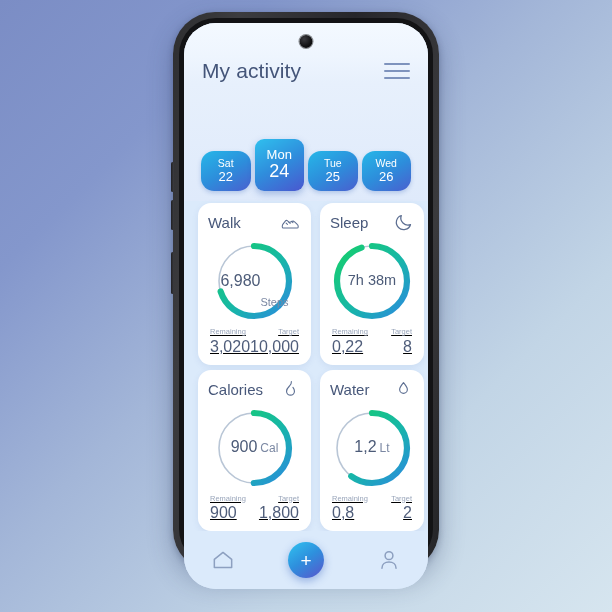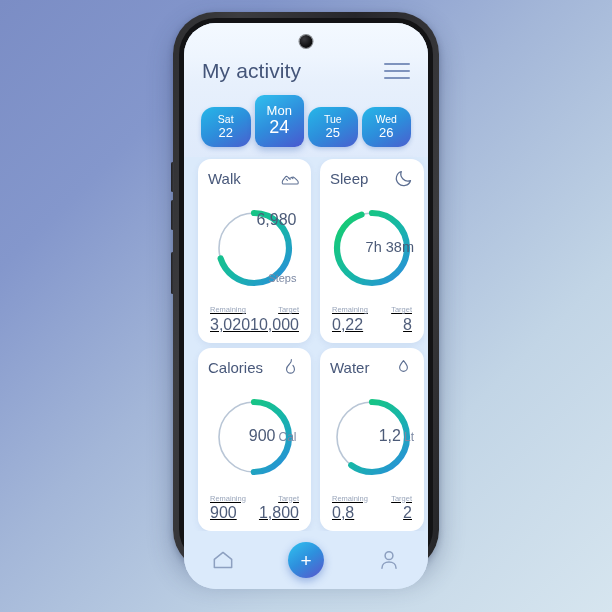--- a/index.html
+++ b/index.html
@@ -132,20 +132,21 @@
     box-shadow: 0 2px 4px rgba(45,90,180,0.25);
     cursor: pointer;
   }
   .day-chip .dow { font-size: 10.5px; }
   .day-chip .dom { font-size: 13px; }
   .day-chip.selected {
     height: 52px;
     border-radius: 9px;
     background: linear-gradient(150deg, #2fc0ee 0%, #2f8ddc 50%, #4a57cf 100%);
     box-shadow: 0 3px 7px rgba(45,90,180,0.34);
+    margin-top: 44px;
   }
   .day-chip.selected .dow { font-size: 13px; }
   .day-chip.selected .dom { font-size: 18px; }
 
   
   #cards-region {
     flex: 1 1 auto;
     padding: 2px 8px 0 14px;
     background: #dbeafb;
     display: grid;
@@ -180,22 +181,22 @@
     align-items: center;
     justify-content: center;
     padding: 4px 0 2px 0;
   }
   .ring { position: relative; width: 84px; height: 84px; }
   .ring svg { width: 84px; height: 84px; display: block; }
   .ring-center {
     position: absolute;
     inset: 0;
     display: flex;
-    flex-direction: column;
-    align-items: flex-end;
+    flex-direction: row;
+    align-items: center;
     justify-content: center;
     text-align: center;
     line-height: 1.05;
   }
   .ring-value { font-size: 16px; color: #4c5b78; }
   .ring-value.small { font-size: 14.5px; }
   .ring-unit { font-size: 11px; color: #7b88a3; margin-top: 44px; }
   .ring-inline-unit { font-size: 12px; color: #7b88a3; }
   .card-foot {
     flex: none;

